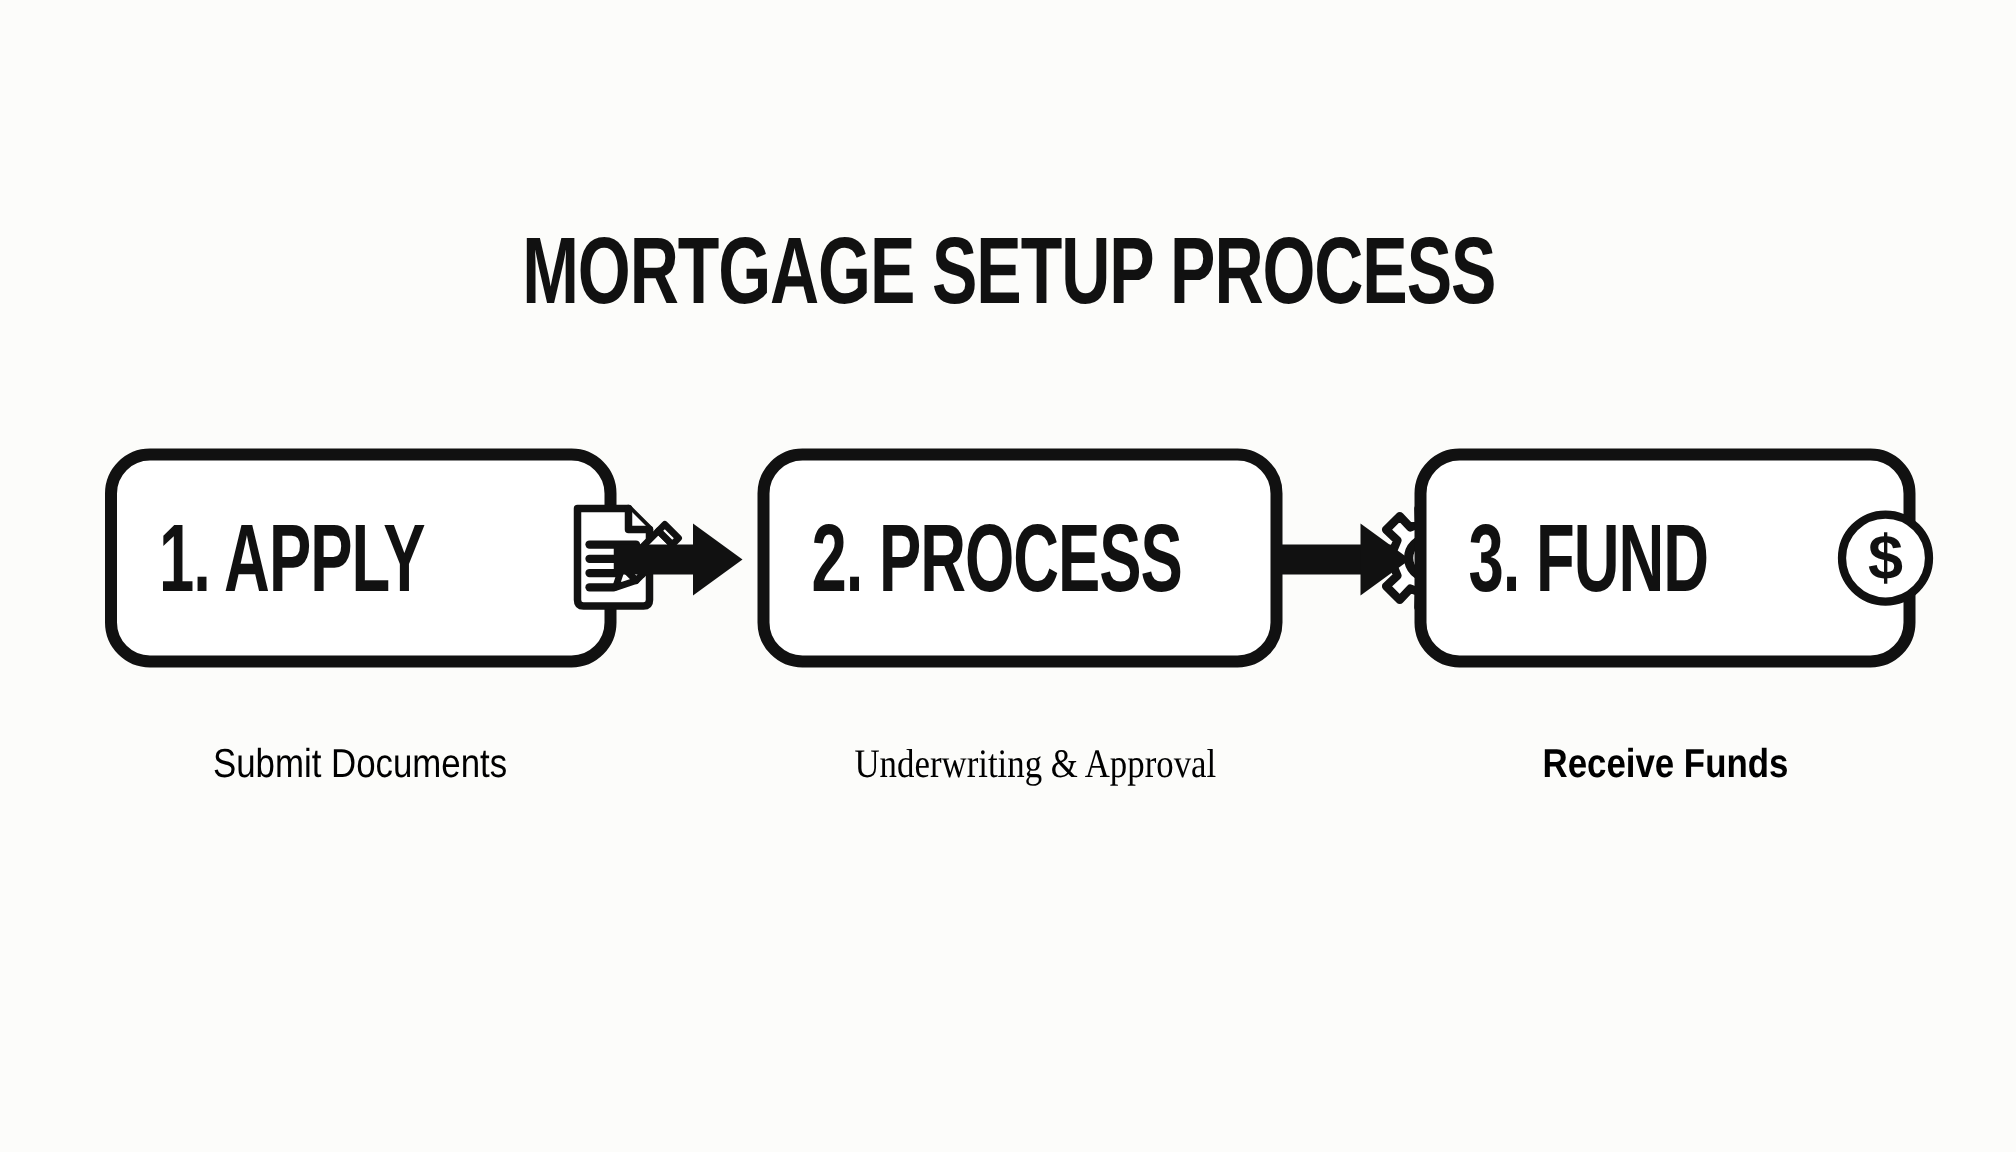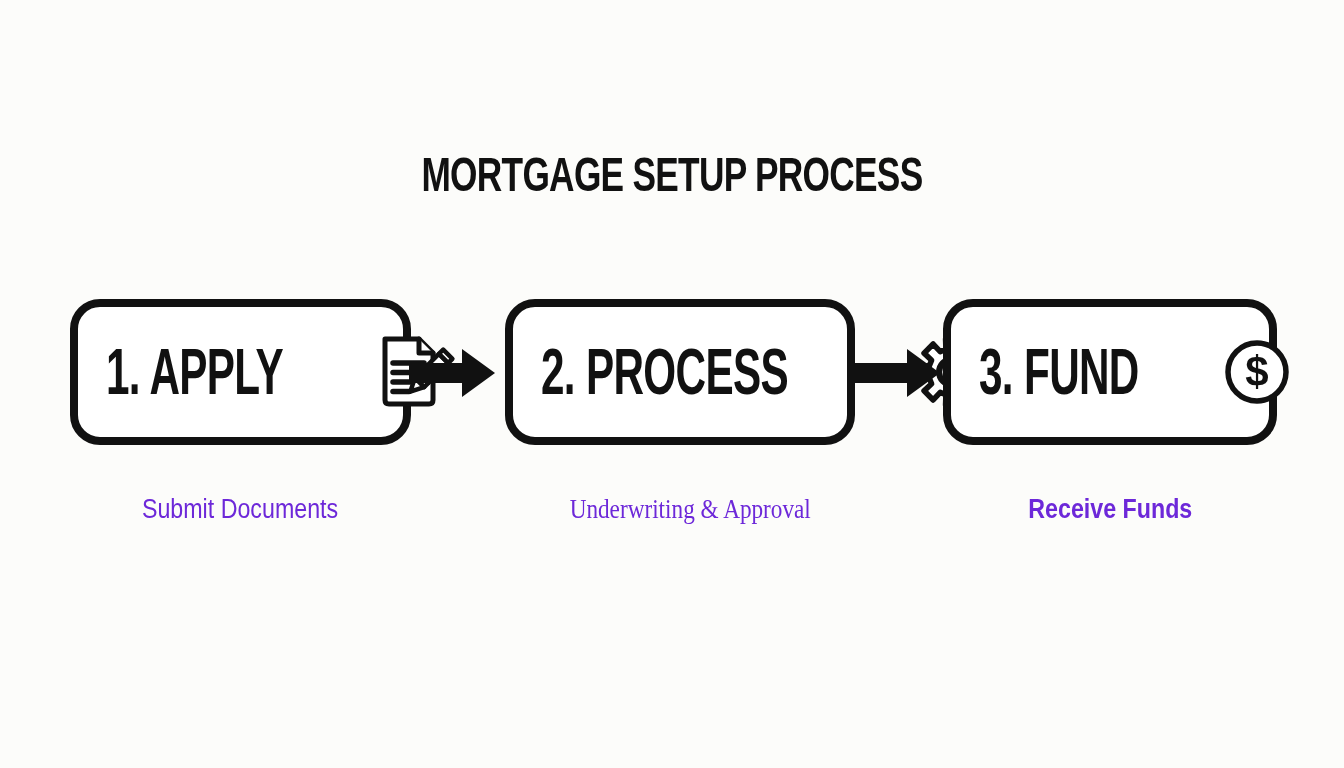--- a/index.html
+++ b/index.html
@@ -5,21 +5,21 @@
   html,body{margin:0;padding:0;}
   body{
     width:1344px;height:768px;position:relative;overflow:hidden;
     background:var(--bg,#fcfcfa);
     font-family:"Liberation Sans", sans-serif;
     color:var(--ink,#111111);
   }
   .stage{position:absolute;inset:0;}
   .title{
     position:absolute;left:0;right:0;top:150px;
-    text-align:center;font-weight:bold;font-size:49px;line-height:1;
+    text-align:center;font-weight:bold;font-size:63px;line-height:1;
     letter-spacing:-1px;white-space:nowrap;
   }
   .title .squeeze{display:inline-block;transform:scaleX(.72);transform-origin:center;}
   .step-box{
     position:absolute;top:299px;height:146px;box-sizing:border-box;
     border:8px solid var(--ink,#111);border-radius:30px;background:#fff;
     display:flex;align-items:center;justify-content:space-between;
     padding:0 20px 0 28px;
   }
   .step-box.b1{left:70px;width:341px;}
@@ -30,21 +30,21 @@
     letter-spacing:-1px;
   }
   .step-label .squeeze{display:inline-block;transform:scaleX(.66);transform-origin:left center;}
   .icon{flex:0 0 auto;display:block;}
   .arrow{position:absolute;top:347px;width:88px;height:52px;}
   .arrow.a1{left:409px;}
   .arrow.a2{left:854px;}
   .caption{
     position:absolute;top:492px;height:34px;
     font-size:27px;line-height:34px;text-align:center;white-space:nowrap;
-    color:#6d28d9;
+    color:#000000;
   }
   .caption .squeeze{display:inline-block;transform:scaleX(.86);transform-origin:center;}
   .caption.c1{left:70px;width:341px;}
   .caption.c2{left:515px;width:350px;font-family:Liberation Serif, serif;}
   .caption.c3{left:943px;width:334px;font-weight:bold;}
   svg{display:block;}
 </style>
 </head>
 <body style="--ink: #111111; --bg: #fcfcfa;">
 

